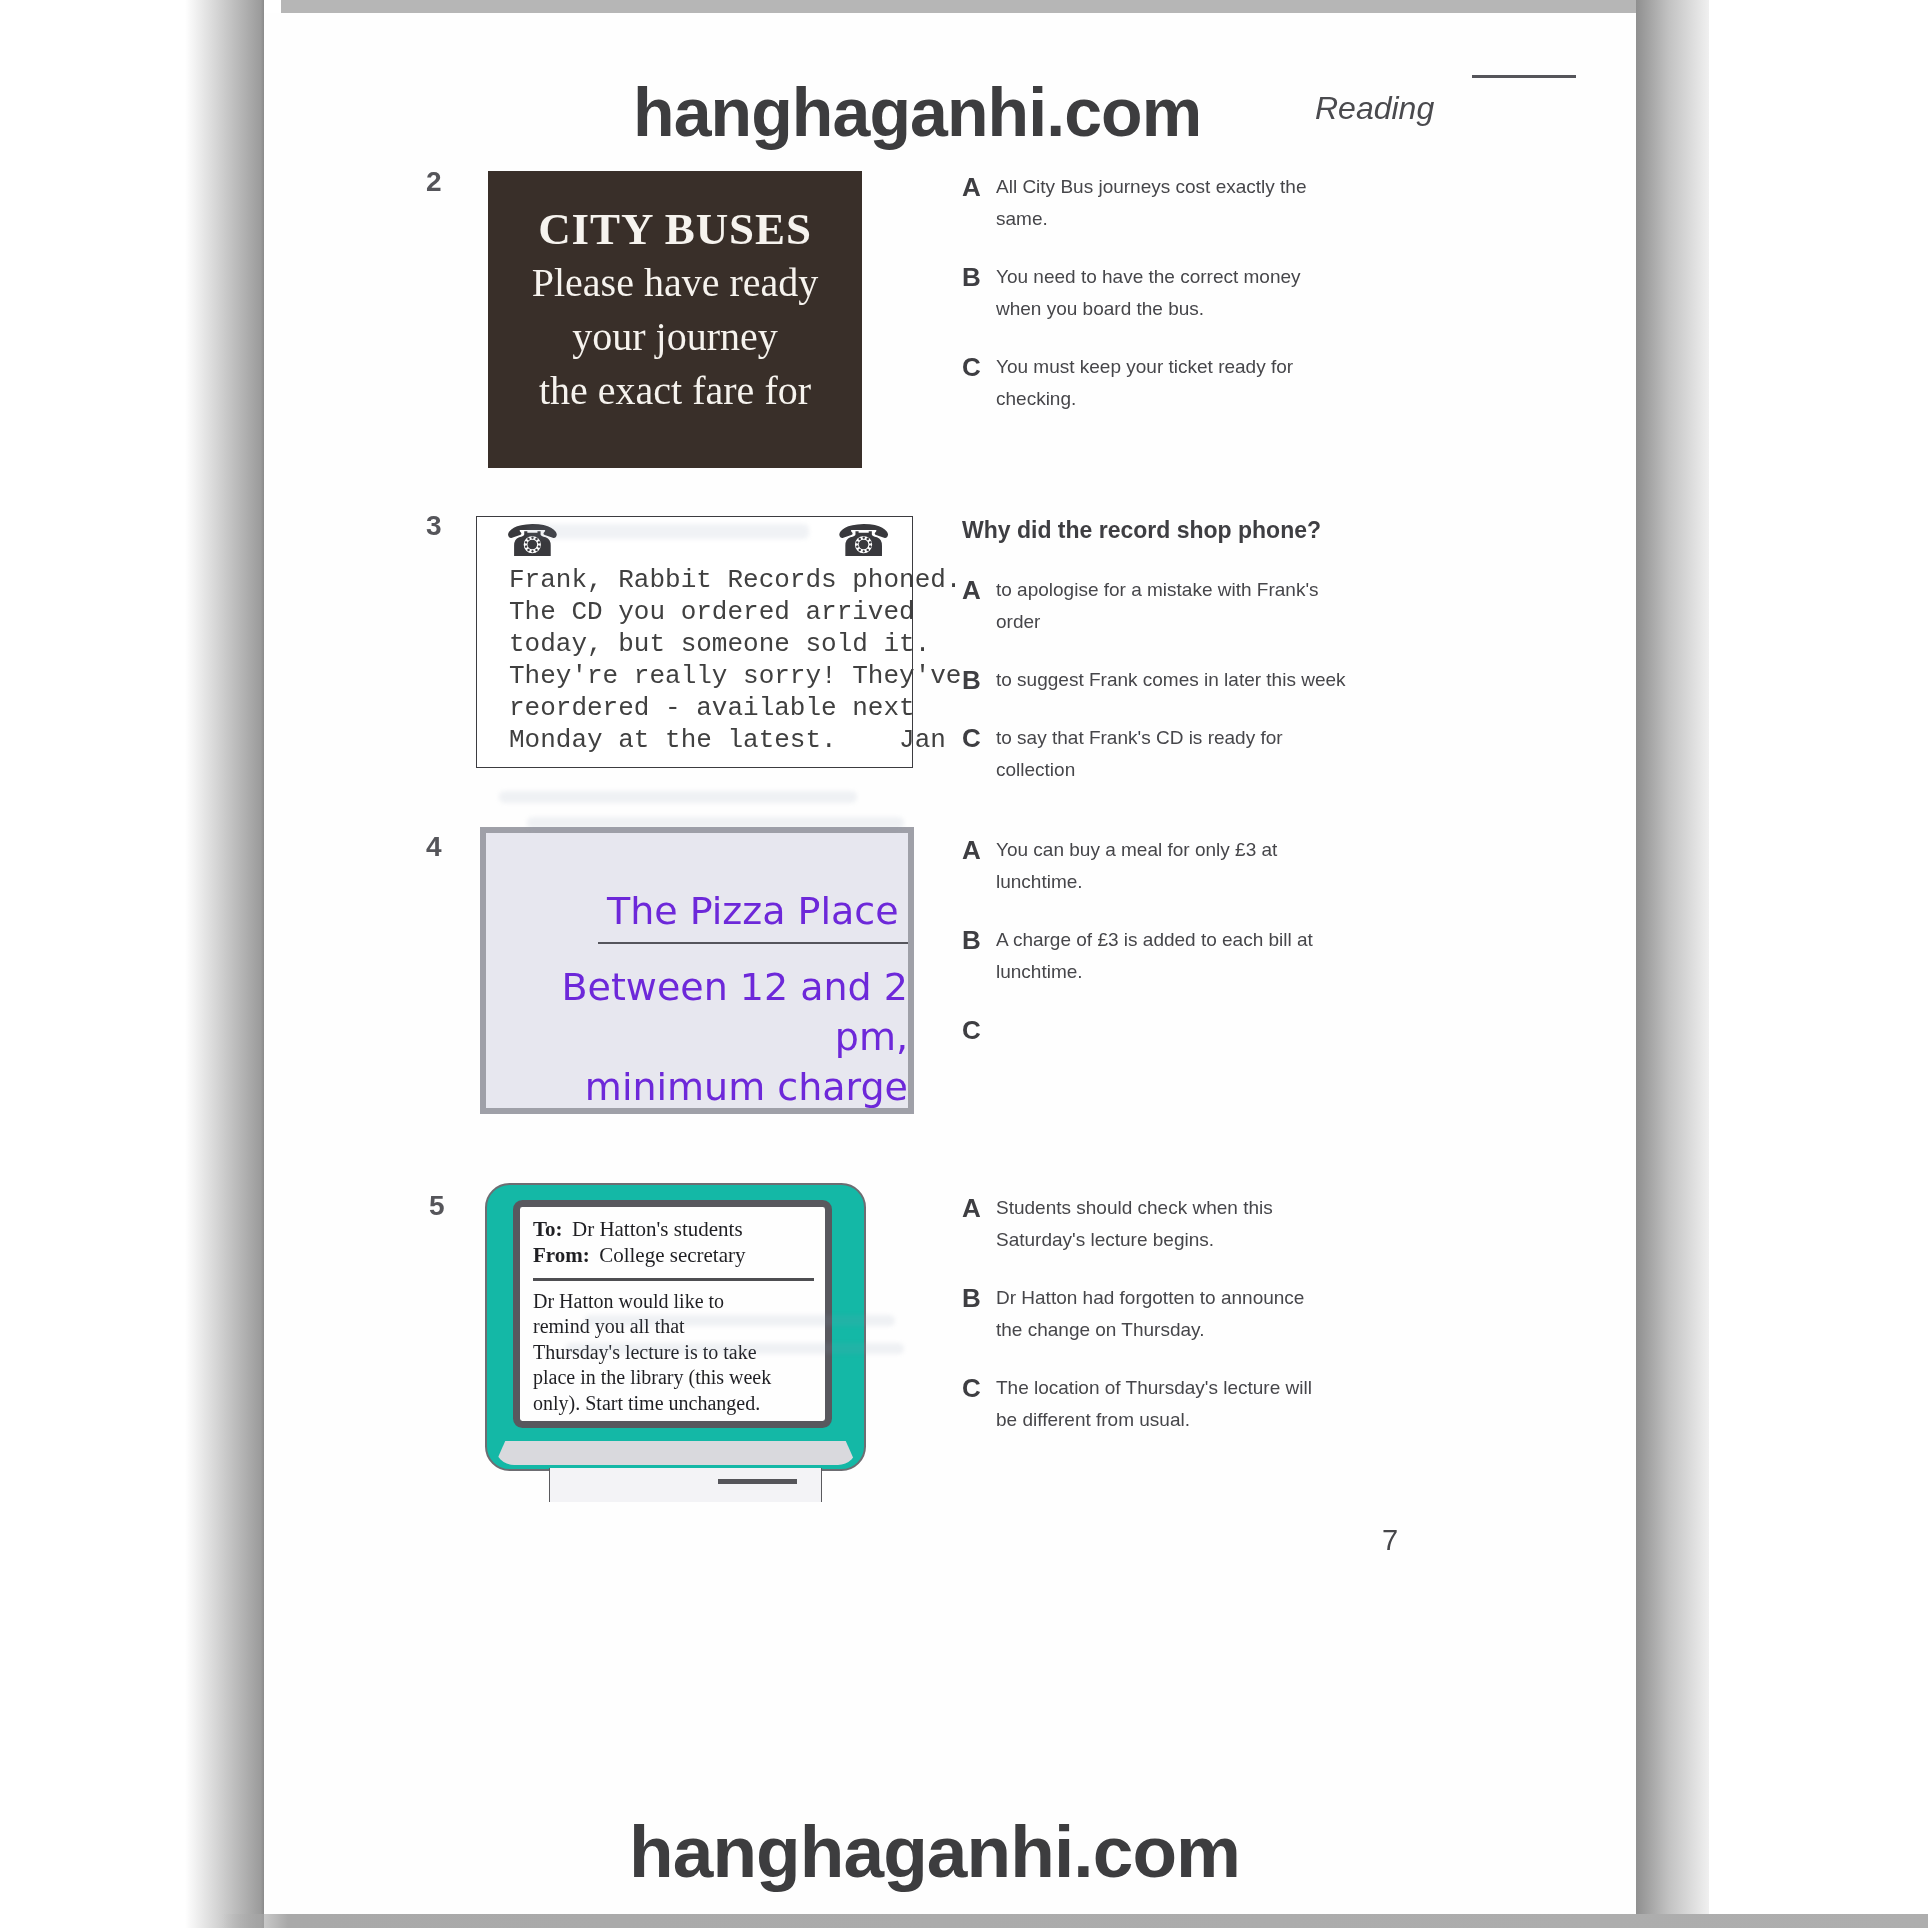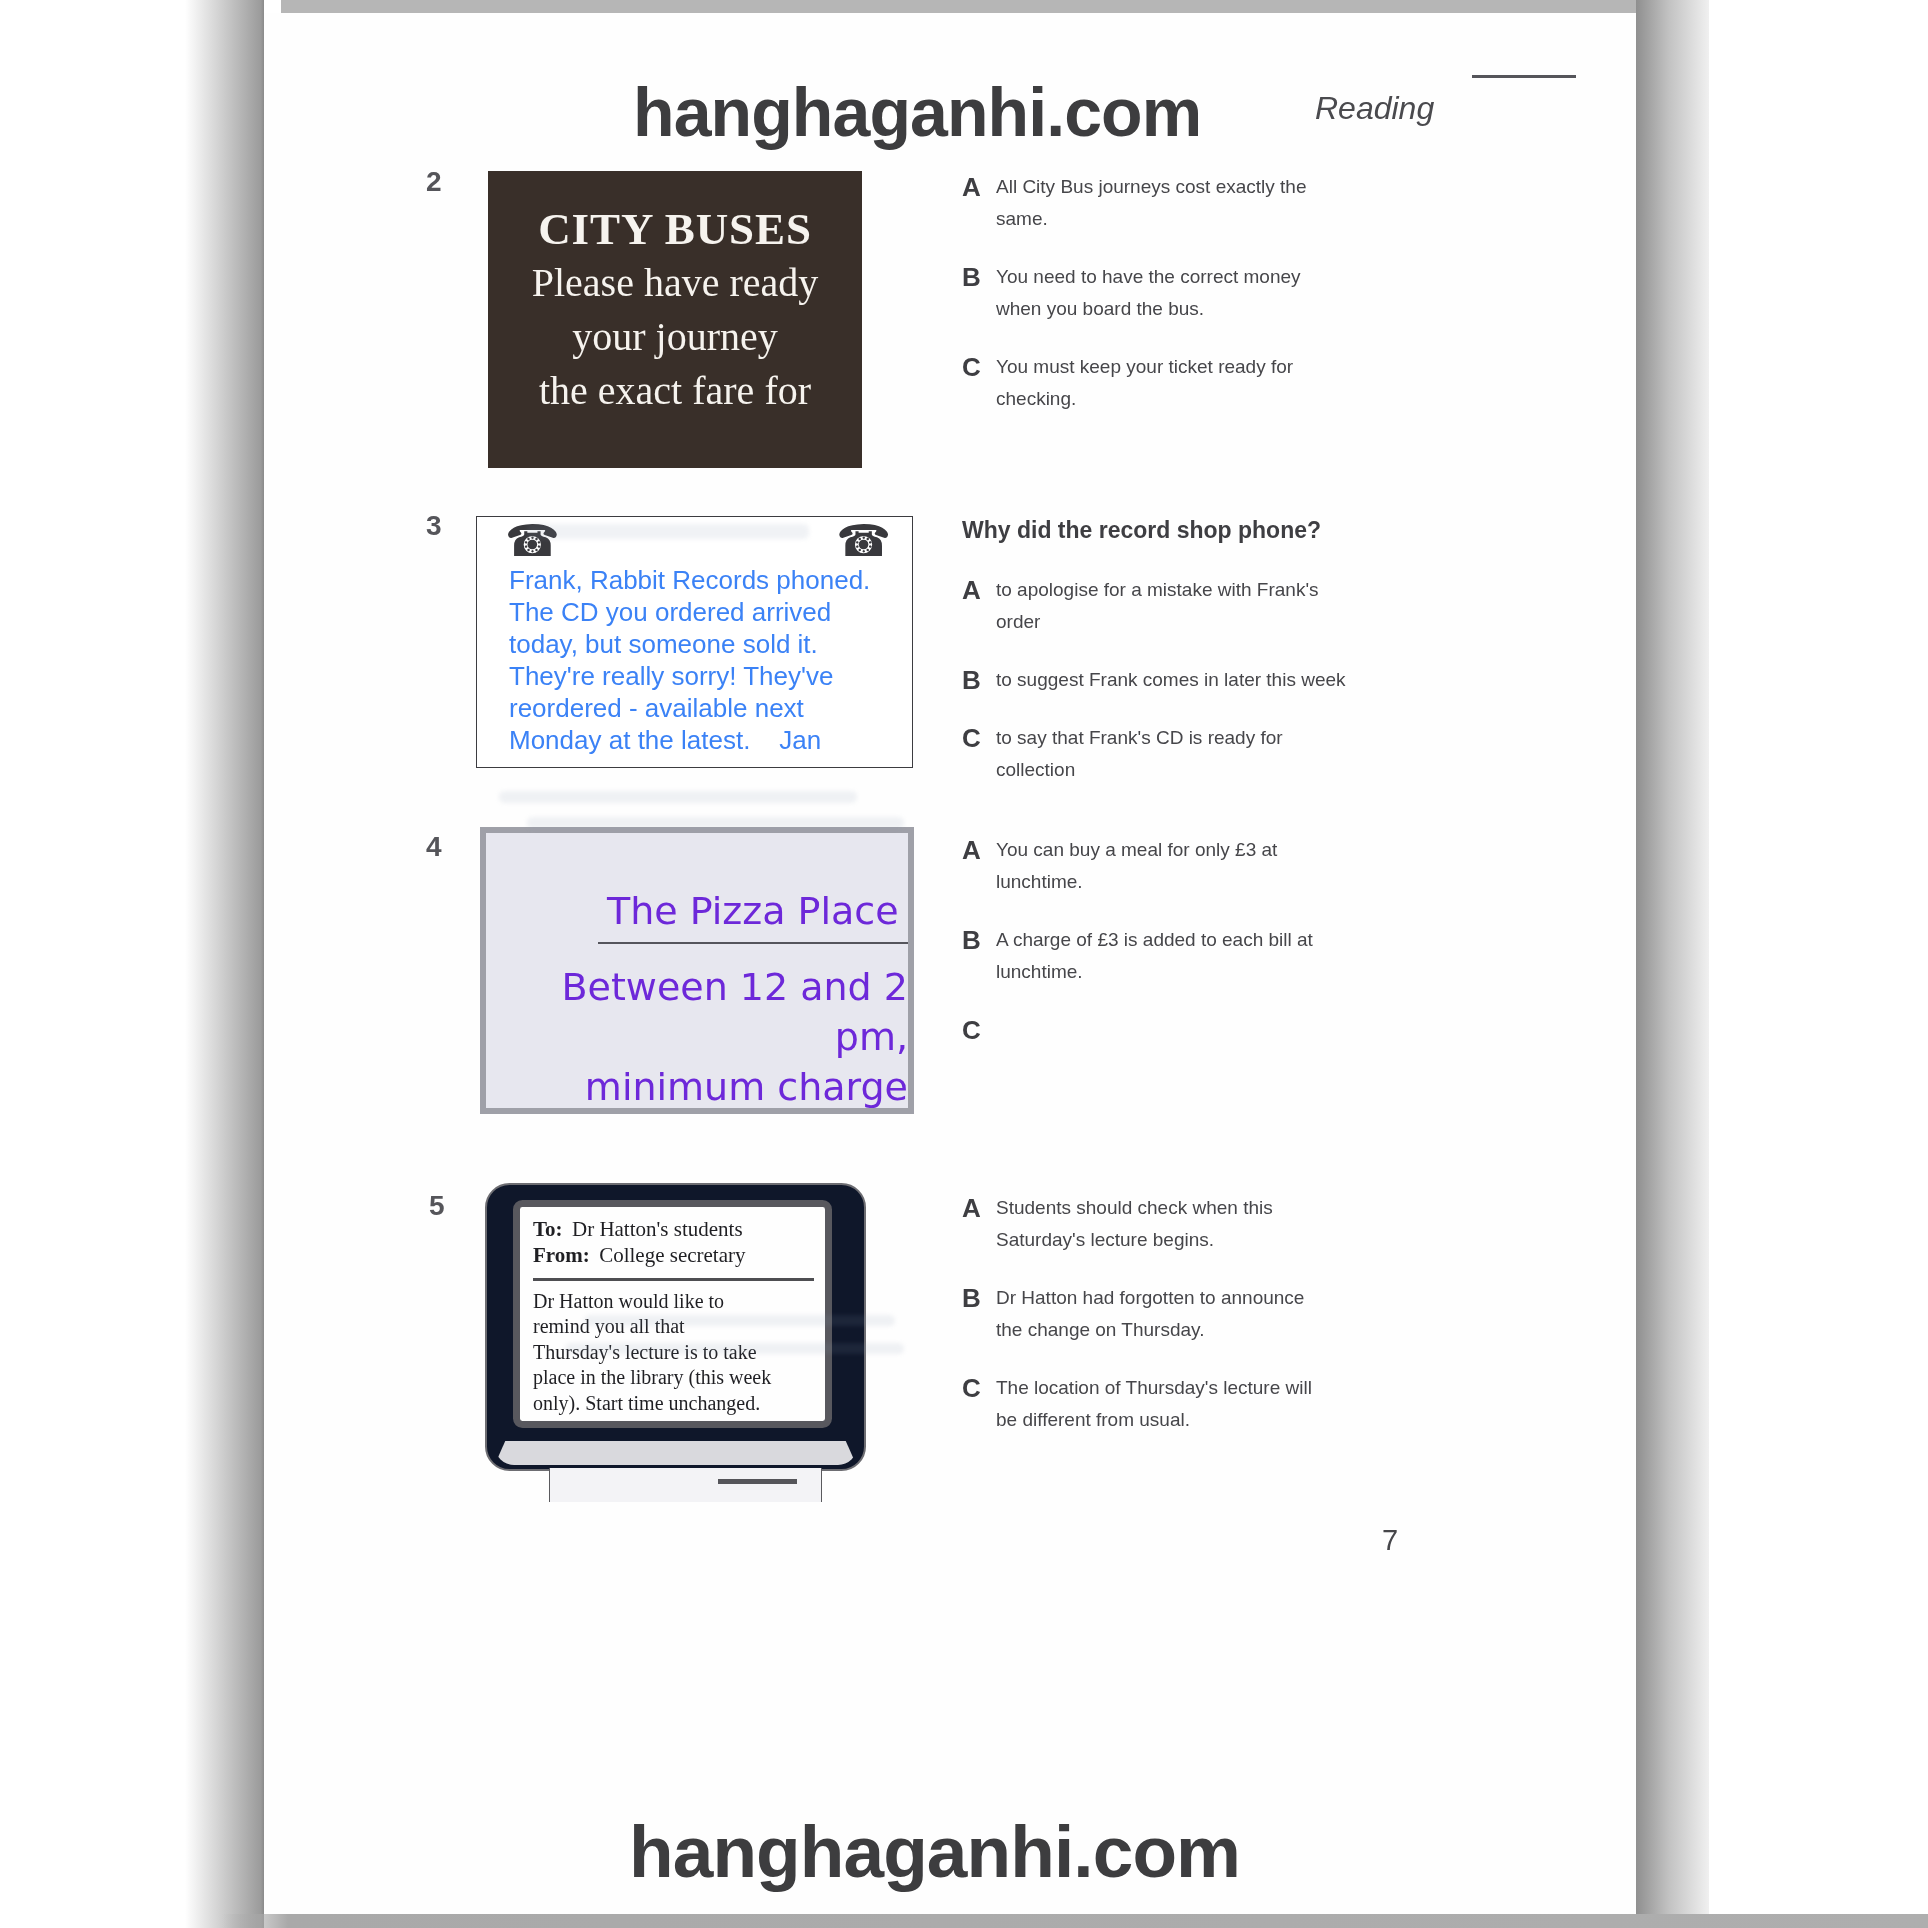--- a/index.html
+++ b/index.html
@@ -40,33 +40,33 @@
   .sign-title{font-size:45px;font-weight:bold;letter-spacing:0.9px;margin-top:32px;line-height:53px;}
   .sign-line{font-size:40px;line-height:54px;}
 
   
   .note-box{left:476px;top:516px;width:435px;height:250px;background:#fff;
     border:1.9px solid #3c3c40;}
   .phone{position:absolute;top:1.9px;font-size:44px;color:#39393d;line-height:1;}
   .phone-left{left:28px;}
   .phone-right{right:21px;}
   .note-text{margin:47px 0 0 32px;}
-  .note-line{white-space:pre;font-family:Liberation Sans, sans-serif;
-    font-size:26px;line-height:32px;color:#3b82f6;}
+  .note-line{white-space:pre;font-family:Liberation Mono, monospace;
+    font-size:26px;line-height:32px;color:#404040;}
 
   
   .pizza-box{left:480px;top:827px;width:422px;height:275px;background:#e7e7ef;
     border:6.6px solid #9fa0a8;text-align:right;font-family:"DejaVu Sans",sans-serif;color:#6d28d9;}
   .pizza-title{margin-top:56px;font-size:38px;line-height:45px;}
   .pizza-title span{border-bottom:2.8px solid #55555c;padding:0 9.4px 8.5px 9.4px;}
   .pizza-lines{margin-top:28px;}
   .pizza-line{font-size:38px;line-height:50px;}
 
   
-  .monitor{left:485px;top:1183px;width:377px;height:284px;background:#0f172a;
+  .monitor{left:485px;top:1183px;width:377px;height:284px;background:#14b8a6;
     border:2.8px solid #6d6d72;border-radius:24.5px;}
   .monitor-lip{position:absolute;left:7.5px;right:7.5px;bottom:3.8px;height:24.5px;background:#d9d9dd;
     clip-path:polygon(3% 0,97% 0,100% 100%,0 100%);border-radius:0 0 19px 19px;}
   .screen{position:absolute;left:26px;right:32px;top:15px;bottom:41px;background:#fefefe;
     border:7.5px solid #58585e;border-radius:9.4px;padding:9.4px 9.4px 0 13px;overflow:hidden;
     font-family:"Liberation Serif",serif;color:#1f1f23;}
   .memo-line{font-size:21px;line-height:26px;white-space:pre;}
   .memo-line b{margin-right:9.4px;}
   .memo-divider{height:2.8px;background:#4e4e52;margin:9.4px 1.9px 8.5px 0;}
   .memo-body{font-size:20px;line-height:25.4px;white-space:pre;}

